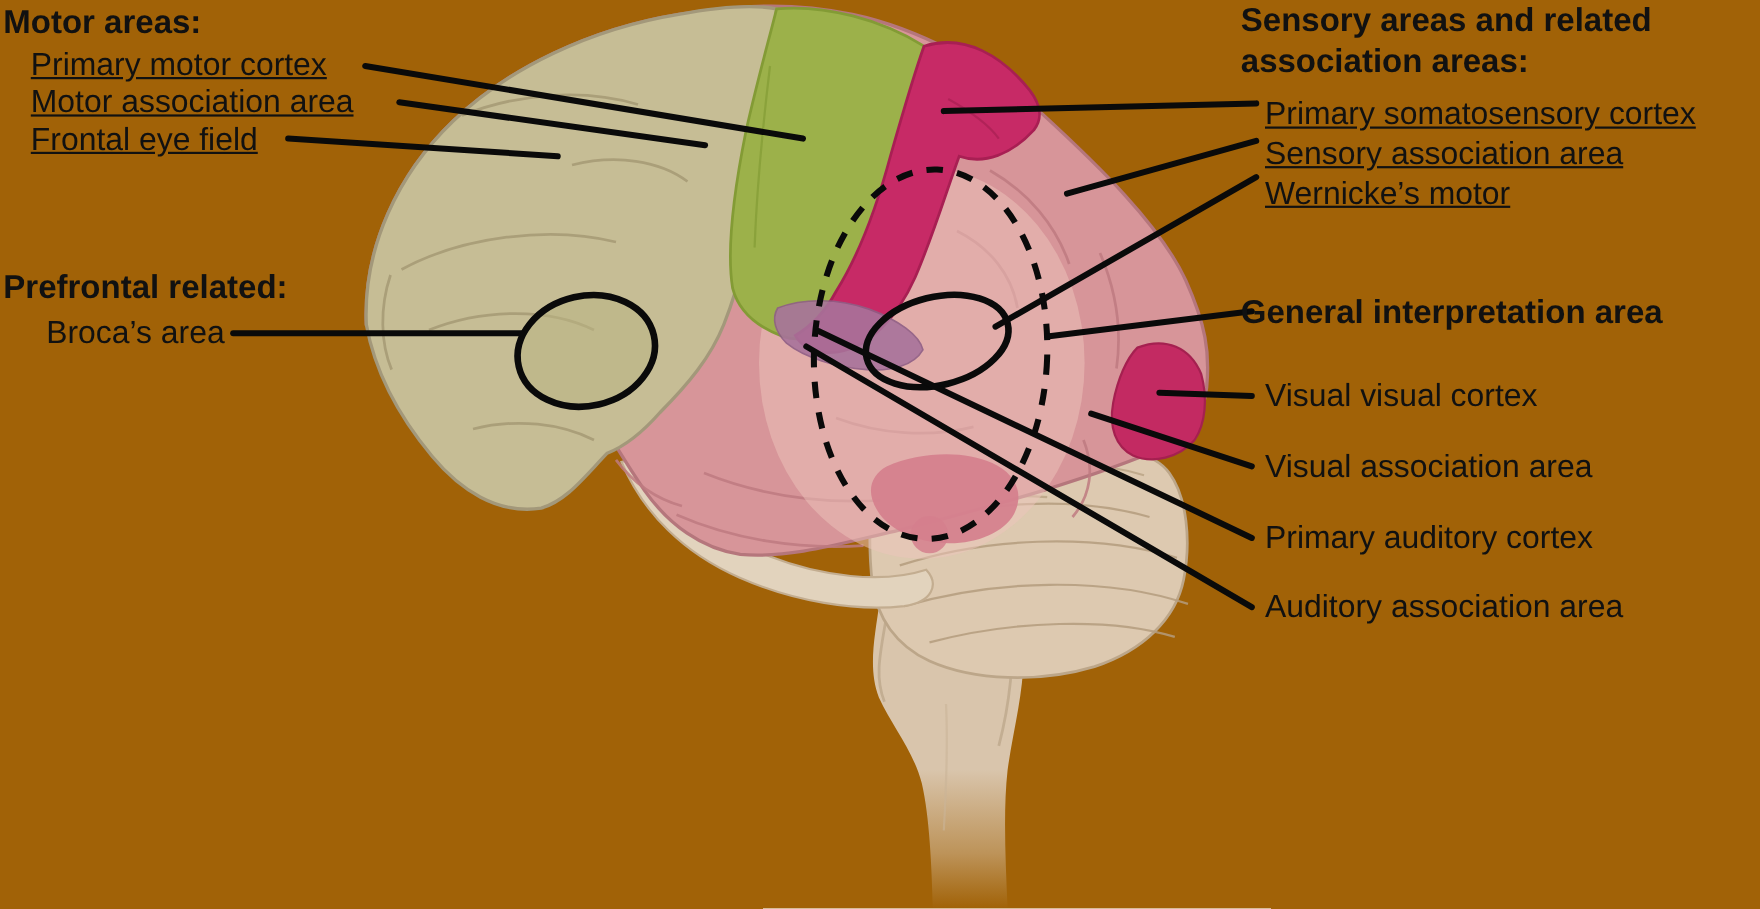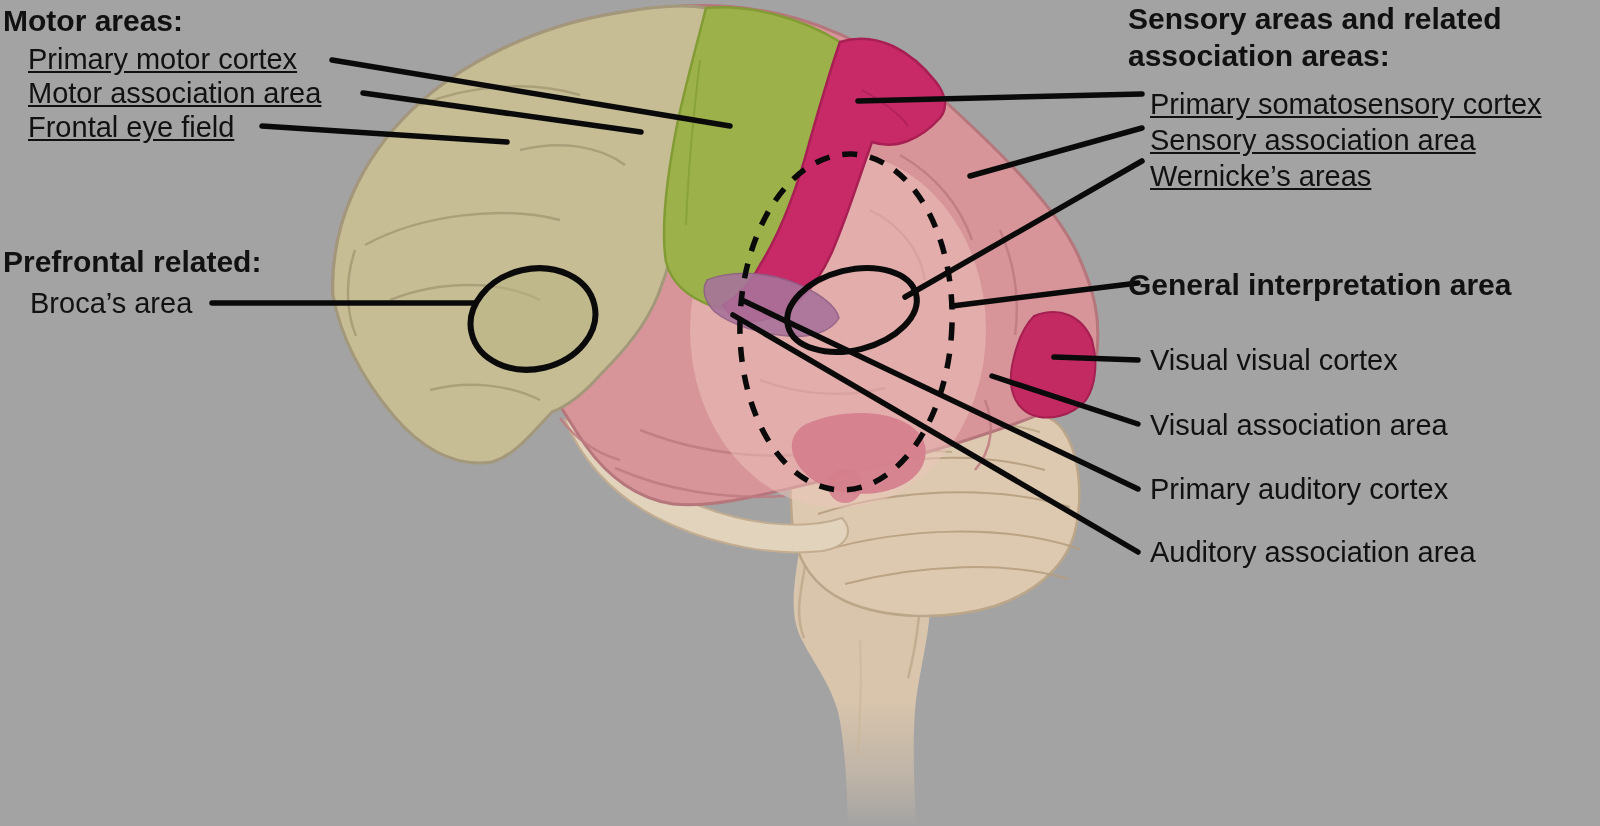--- a/index.html
+++ b/index.html
@@ -1,17 +1,17 @@
 <!DOCTYPE html>
 <html><head>
 <meta charset="utf-8">
 <style>
   html,body{margin:0;padding:0;background:#ffffff;}
   .stage{
-    position:relative;width:1600px;height:826px;background:#a3a3a3;
+    position:relative;width:1600px;height:826px;background:#a16207;
     font-family:"Liberation Sans", sans-serif;color:#111;overflow:hidden;
   }
   .stage svg{position:absolute;left:0;top:0;}
   .lbl{position:absolute;font-size:29px;line-height:34px;white-space:nowrap;}
   .lbl.bold{font-weight:700;font-size:30px;line-height:37px;}
   .lbl.wrap{white-space:normal;width:440px;}
   .group-items div{white-space:nowrap;text-decoration:underline;}
   .sensory-items div{line-height:36px;}
 </style>
 </head>
@@ -144,28 +144,28 @@
 
   <div class="lbl bold" style="left:3px;top:2px">Motor areas:</div>
 
   <div class="lbl group-items" style="left:28px;top:42px">
     <div>Primary motor cortex</div>
     <div>Motor association area</div>
     <div>Frontal eye field</div>
   </div>
 
   <div class="lbl bold" style="left:3px;top:243px">Prefrontal related:</div>
-  <div class="lbl" style="left:30px;top:286px">Broca’s area</div>
+  <div class="lbl" style="left:42px;top:286px">Broca’s area</div>
 
   <div class="lbl bold wrap" style="left:1128px;top:0px">Sensory areas and related association areas:</div>
 
   <div class="lbl group-items sensory-items" style="left:1150px;top:86px">
     <div>Primary somatosensory cortex</div>
     <div>Sensory association area</div>
-    <div>Wernicke’s areas</div>
+    <div>Wernicke’s motor</div>
   </div>
 
   <div class="lbl bold" style="left:1128px;top:266px">General interpretation area</div>
 
   <div class="lbl" style="left:1150px;top:343px">Visual visual cortex</div>
   <div class="lbl" style="left:1150px;top:408px">Visual association area</div>
   <div class="lbl" style="left:1150px;top:472px">Primary auditory cortex</div>
   <div class="lbl" style="left:1150px;top:535px">Auditory association area</div>
 
 </div>

